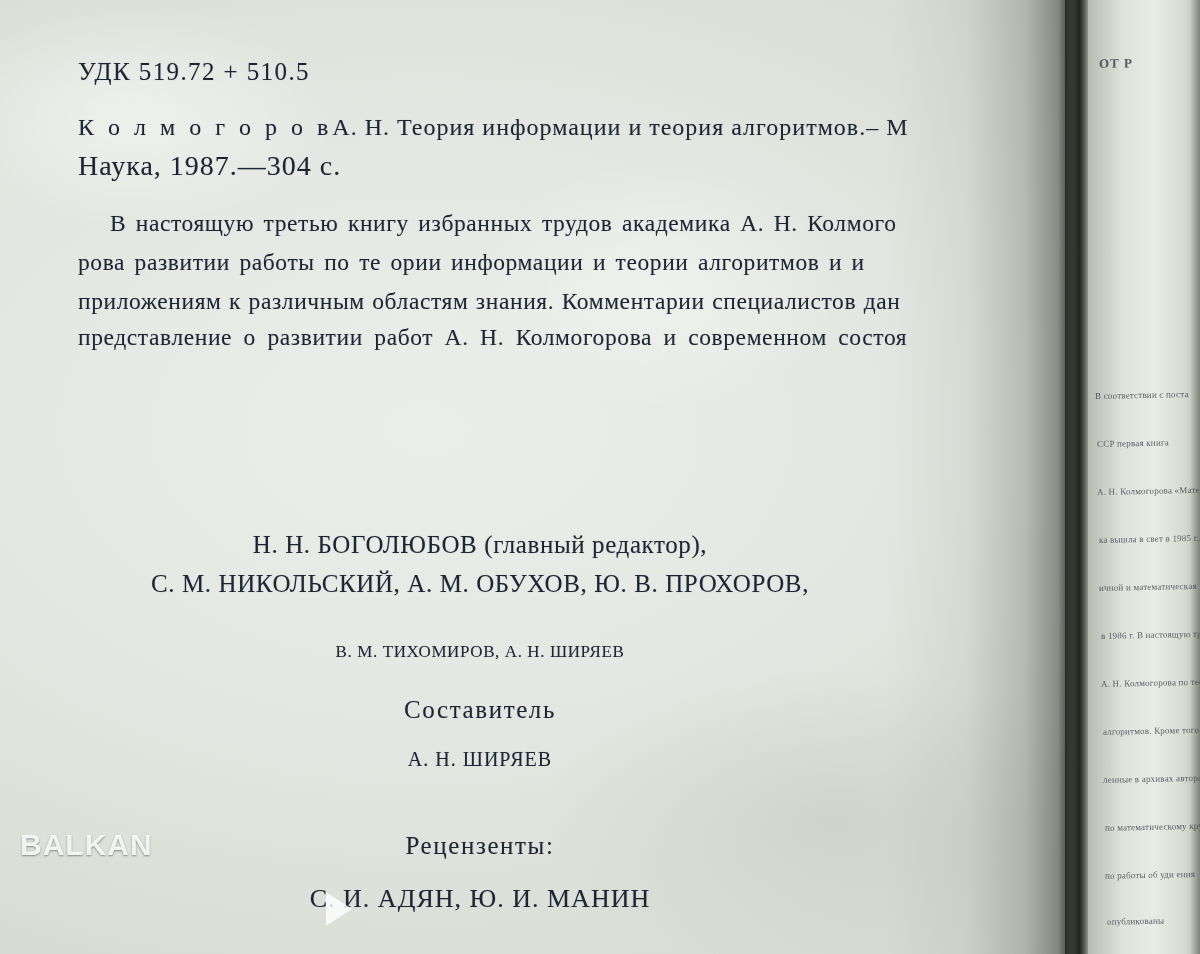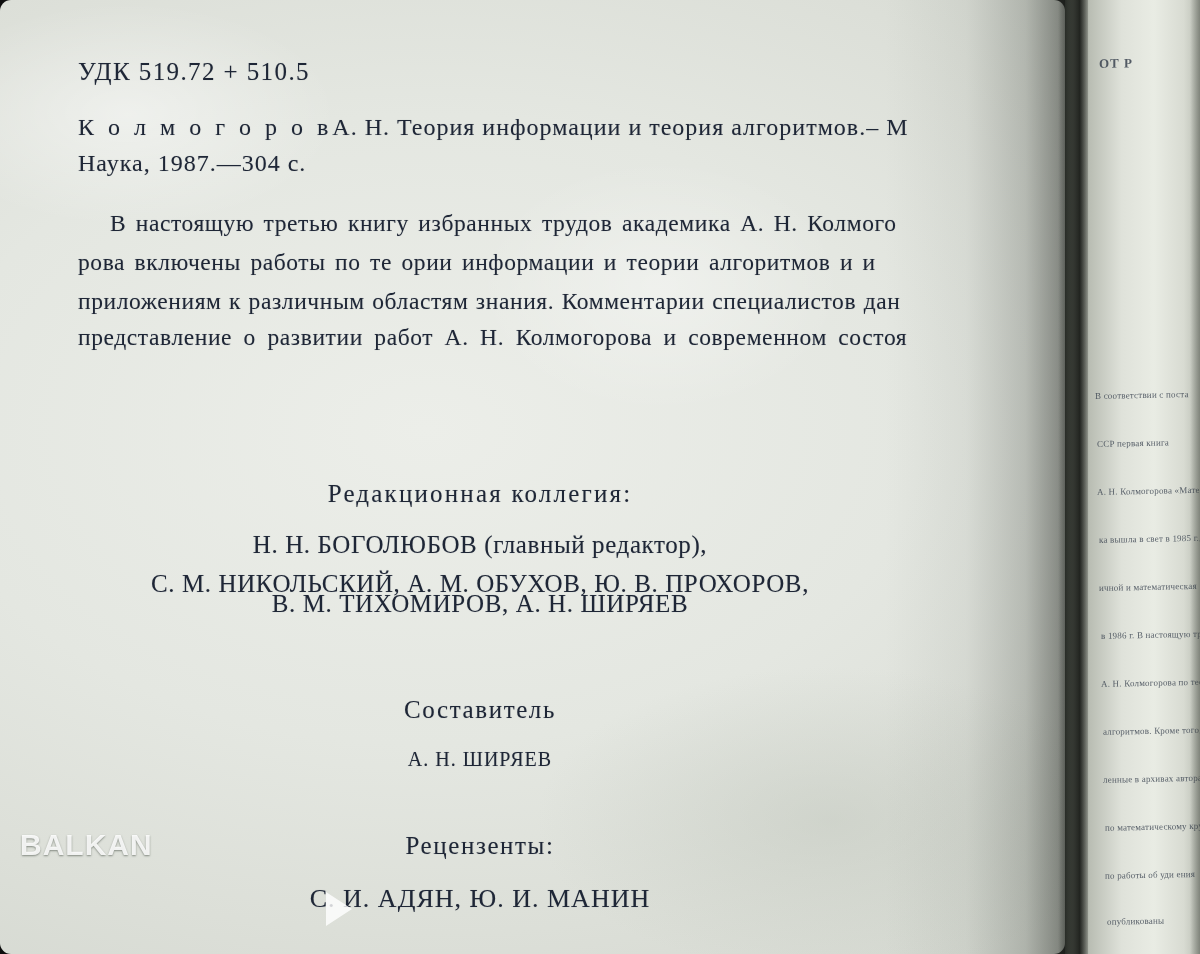--- a/index.html
+++ b/index.html
@@ -16,21 +16,20 @@
   }
 
   
   .page-left {
     position: absolute;
     left: 0; top: 0;
     width: 1065px;
     height: 954px;
     background:
       radial-gradient(ellipse 1100px 700px at 40% 45%, #eceee9 0%, #e4e7e1 45%, #dcdfd8 72%, #d2d6ce 100%);
-    border-radius: 11px;
   }
   
   .page-left:before {
     content: "";
     position: absolute;
     inset: 0;
     background:
       radial-gradient(ellipse 300px 160px at 12% 12%, rgba(255,255,255,0.45), rgba(255,255,255,0) 70%),
       radial-gradient(ellipse 420px 220px at 78% 86%, rgba(190,196,186,0.45), rgba(255,255,255,0) 70%),
       radial-gradient(ellipse 260px 180px at 62% 30%, rgba(255,255,255,0.35), rgba(255,255,255,0) 70%);
@@ -61,41 +60,41 @@
     white-space: nowrap;
     font-family: "Liberation Serif", serif;
     color: #1e2636;
     text-shadow: 0 0 1px rgba(30,38,54,0.25);
   }
 
   
   .udk      { left: 78px;  top: 58px;  font-size: 25px; letter-spacing: 1.4px; }
   .cite1    { left: 78px;  top: 114px; font-size: 24px; letter-spacing: 1.0px; }
   .cite1 .sp { letter-spacing: 4.0px; }
-  .cite2    { left: 78px;  top: 150px; font-size: 24px; letter-spacing: 1.0px; }
+  .cite2    { left: 78px;  top: 150px; font-size: 28px; letter-spacing: 1.0px; }
 
   
   .ab       { font-size: 23.5px; letter-spacing: 0.6px; }
   .ab1 { left: 110px; top: 210px; word-spacing: 3px; }
   .ab2 { left: 78px;  top: 249px; word-spacing: 3px; }
   .ab3 { left: 78px;  top: 288px; word-spacing: 1px; }
   .ab4 { left: 78px;  top: 324px; word-spacing: 5px; }
   .ab5 { left: 78px;  top: 360px; word-spacing: 3px; }
 
   
   .ctr {
     width: 960px;
     text-align: center;
     left: 0;
     white-space: nowrap;
   }
   .h-edit   { top: 480px; font-size: 25px; letter-spacing: 2.2px; }
   .e1       { top: 531px; font-size: 25px; letter-spacing: 0.6px; }
   .e2       { top: 570px; font-size: 25px; letter-spacing: 0.6px; }
-  .e3       { top: 590px; font-size: 25px; letter-spacing: 0.6px; }
+  .e3       { top: 642px; font-size: 17px; letter-spacing: 0.6px; }
   .h-comp   { top: 696px; font-size: 25px; letter-spacing: 1.6px; }
   .comp     { top: 748px; font-size: 20px; letter-spacing: 1.0px; }
   .h-rev    { top: 832px; font-size: 25px; letter-spacing: 1.6px; }
   .rev      { top: 884px; font-size: 26px; letter-spacing: 1.0px; }
 
   
   .page-right {
     position: absolute;
     left: 1065px; top: 0;
     width: 135px; height: 954px;
@@ -201,25 +200,24 @@
     <div class="text-block">
 
       <div class="ln udk">УДК 519.72 + 510.5</div>
 
       <div class="ln cite1">
         <span class="sp">К о л м о г о р о в</span><span>А. Н.  Теория  информации  и  теория  алгоритмов.–  М</span>
       </div>
       <div class="ln cite2">Наука, 1987.—304 с.</div>
 
       <div class="ln ab ab1">В настоящую третью книгу  избранных трудов академика А. Н. Колмого</div>
-      <div class="ln ab ab2">рова включены  работы по те ории  информации и теории алгоритмов и и</div>
+      <div class="ln ab ab2">рова развитии  работы по те ории  информации и теории алгоритмов и и</div>
       <div class="ln ab ab3">приложениям к различным областям знания. Комментарии специалистов дан</div>
       <div class="ln ab ab4">представление о развитии  работ  А. Н. Колмогорова и современном состоя</div>
 
-      <div class="ln ctr h-edit">Редакционная   коллегия:</div>
       <div class="ln ctr e2">С. М. НИКОЛЬСКИЙ,  А. М. ОБУХОВ,  Ю. В. ПРОХОРОВ,</div>
       <div class="ln ctr e1">Н. Н. БОГОЛЮБОВ (главный редактор),</div>
       <div class="ln ctr e3">В. М. ТИХОМИРОВ,  А. Н. ШИРЯЕВ</div>
 
       <div class="ln ctr h-comp">Составитель</div>
       <div class="ln ctr comp">А. Н. ШИРЯЕВ</div>
 
       <div class="ln ctr h-rev">Рецензенты:</div>
       <div class="ln ctr rev">С. И. АДЯН,  Ю. И. МАНИН</div>
     </div>

